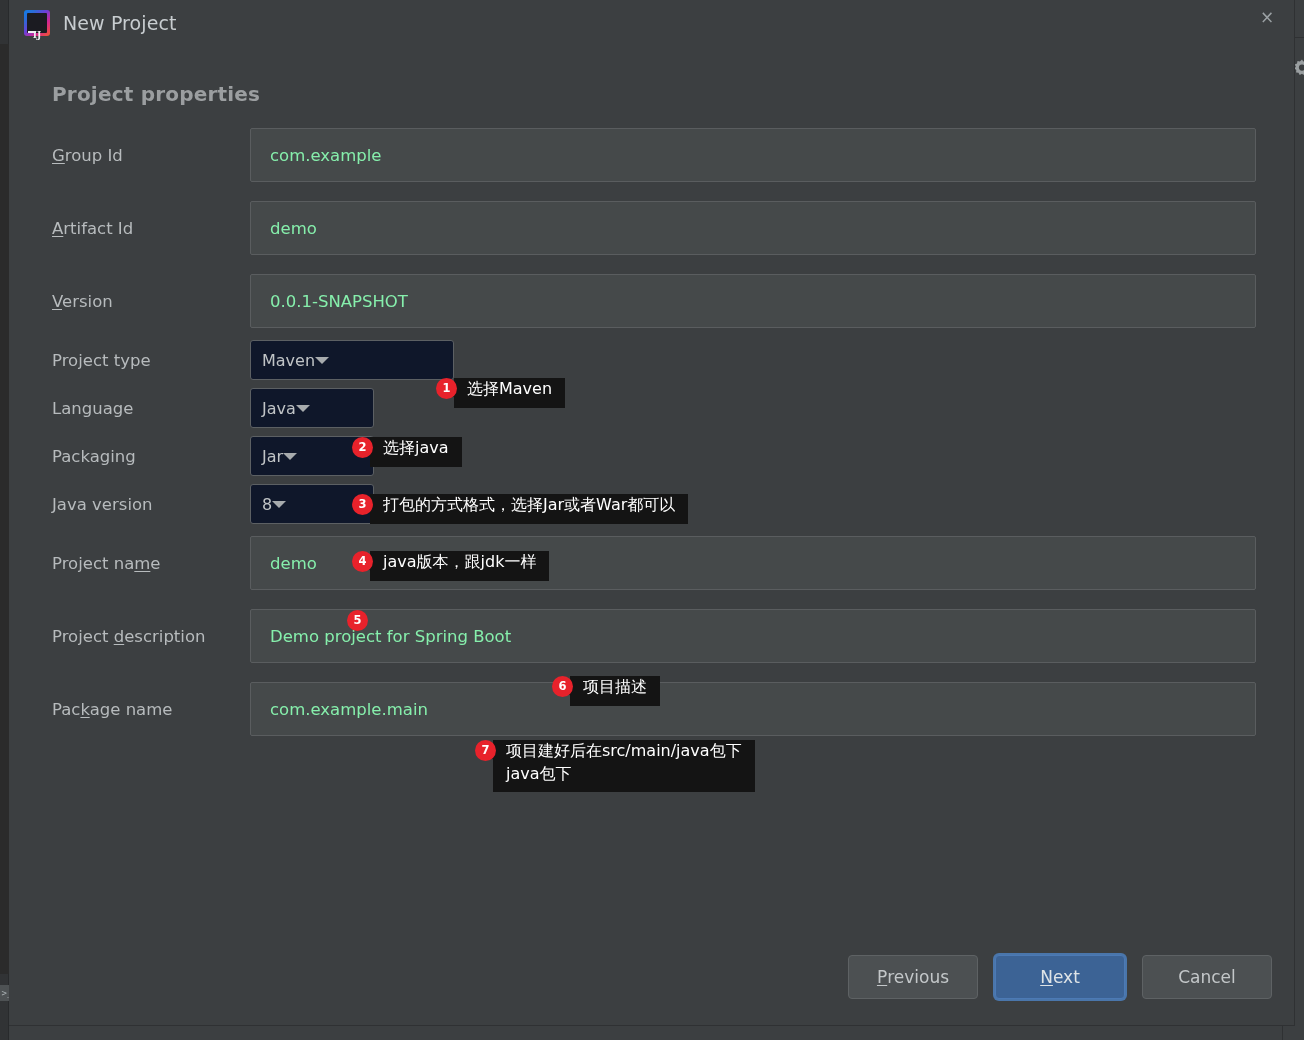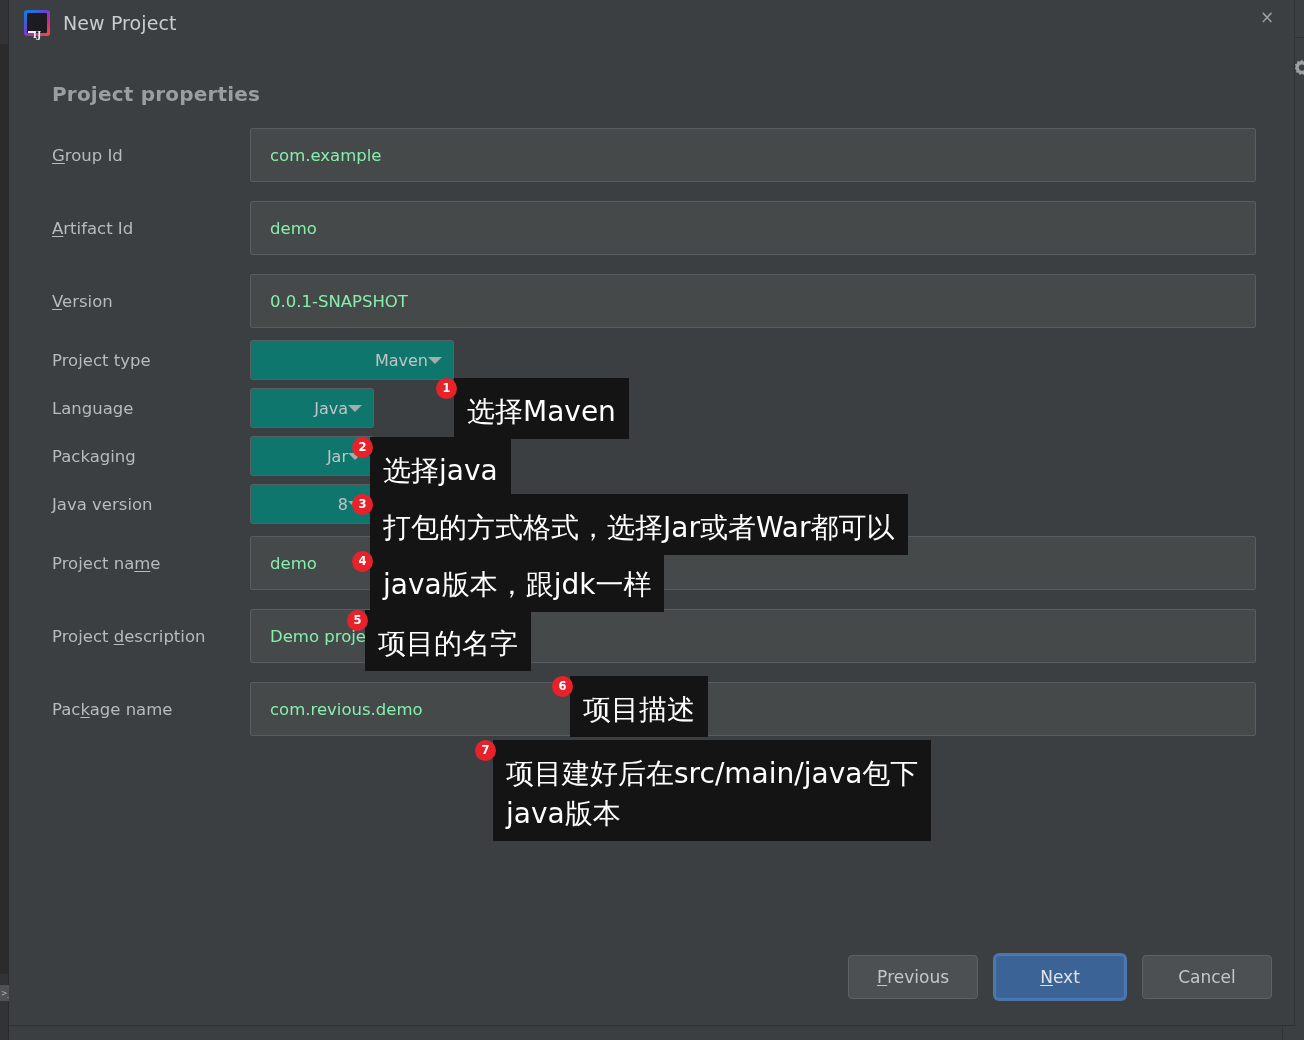--- a/index.html
+++ b/index.html
@@ -174,29 +174,29 @@
     display: flex;
     align-items: center;
     width: 1006px;
     flex: none;
   }
 
   .select-box {
     height: 40px;
     width: 124px;
     flex: none;
-    background: #0f766e;
+    background: #0f172a;
     border: 1px solid #5c6063;
     border-radius: 3px;
     color: #c0c4c6;
     font-size: 16px;
     padding: 0 8px 0 11px;
     display: flex;
     align-items: center;
-    justify-content: flex-end;
+    justify-content: flex-start;
   }
   .select-box.wide { width: 204px; }
   .select-arrow {
     width: 0; height: 0;
     border-left: 7px solid transparent;
     border-right: 7px solid transparent;
     border-top: 7px solid #a7abad;
     margin-right: 3px;
   }
 
@@ -215,23 +215,23 @@
     color: #fff;
     font-size: 11.5px;
     font-weight: bold;
     line-height: 21px;
     text-align: center;
     z-index: 2;
   }
   .tip {
     background: #141414;
     color: #fff;
-    font-size: 28px;
+    font-size: 16px;
     line-height: 1.42;
-    padding: 14px 13px 7px 13px;
+    padding: 0 13px 7px 13px;
     margin-left: -3px;
     position: relative;
   }
   .tip::before {
     content: "";
     position: absolute;
     left: -7px; top: 8px;
     width: 0; height: 0;
     border-top: 6px solid transparent;
     border-bottom: 6px solid transparent;
@@ -355,21 +355,21 @@
         </div>
         <div class="form-row" style="margin-top: 19px;">
           <div class="field-label">Project <u>d</u>escription</div>
           <div class="text-input">
             <span>Demo project for Spring Boot</span>
           </div>
         </div>
         <div class="form-row" style="margin-top: 19px;">
           <div class="field-label">Pac<u>k</u>age name</div>
           <div class="text-input">
-            <span>com.revious.demo</span>
+            <span>com.example.main</span>
           </div>
         </div>
       </div>
     <div id="annotation-layer">
         <div class="annotation" style="left: 427px; top: 332px;">
           <div class="badge">1</div>
           <div class="tip">选择Maven</div>
         </div>
         <div class="annotation" style="left: 343px; top: 391px;">
           <div class="badge">2</div>
@@ -378,29 +378,28 @@
         <div class="annotation" style="left: 343px; top: 448px;">
           <div class="badge">3</div>
           <div class="tip">打包的方式格式，选择Jar或者War都可以</div>
         </div>
         <div class="annotation" style="left: 343px; top: 505px;">
           <div class="badge">4</div>
           <div class="tip">java版本，跟jdk一样</div>
         </div>
         <div class="annotation" style="left: 338px; top: 564px;">
           <div class="badge">5</div>
-          <div class="tip">项目的名字</div>
         </div>
         <div class="annotation" style="left: 543px; top: 630px;">
           <div class="badge">6</div>
           <div class="tip">项目描述</div>
         </div>
         <div class="annotation" style="left: 466px; top: 694px;">
           <div class="badge">7</div>
-          <div class="tip">项目建好后在src/main/java包下<div>java版本</div></div>
+          <div class="tip">项目建好后在src/main/java包下<div>java包下</div></div>
         </div>
       </div>
   </div>
 
   <div id="footer">
       <button class="btn"><u>P</u>revious</button>
       <button class="btn primary"><u>N</u>ext</button>
       <button class="btn">Cancel</button>
     </div>
 </div>

